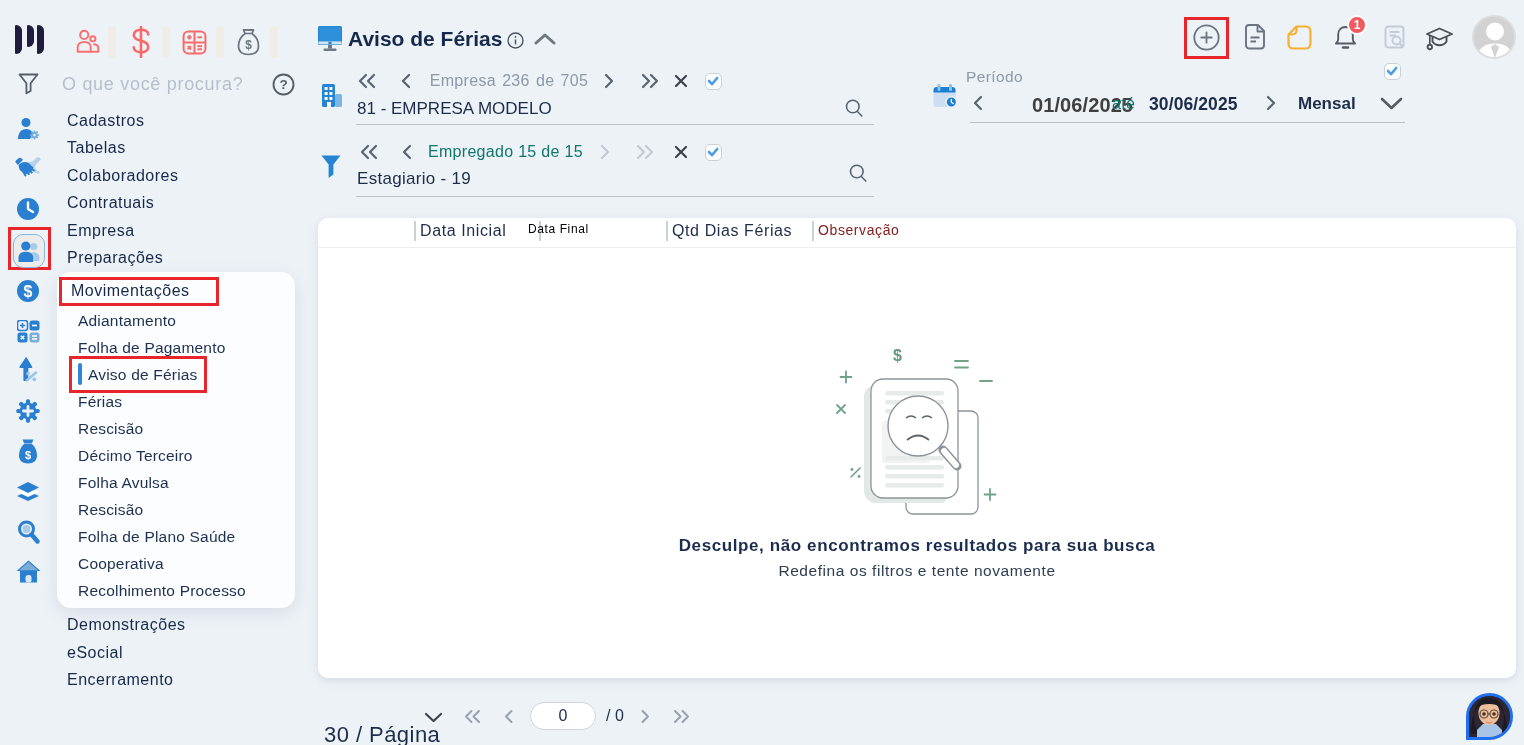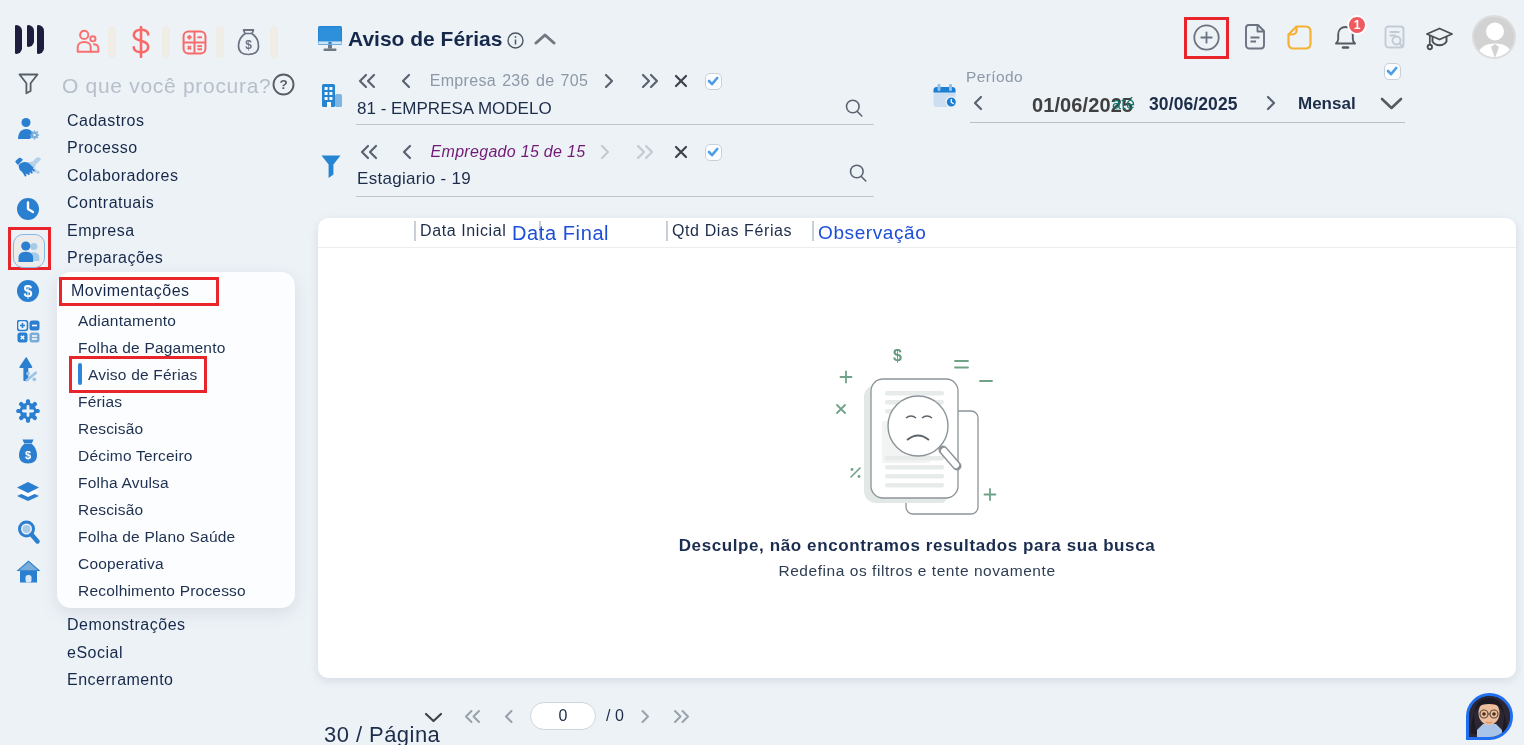--- a/index.html
+++ b/index.html
@@ -51,21 +51,21 @@
   <path d="M9,6.5 L7.5,3 L17.5,3 L16,6.5" stroke-linejoin="round"></path>
   <path d="M7,3 L18,3"></path>
   <path d="M9.3,6.5 C4.5,9.5 2.5,14 2.5,19 C2.5,24.5 6,27.5 12.5,27.5 C19,27.5 22.5,24.5 22.5,19 C22.5,14 20.5,9.5 15.7,6.5 Z" stroke-linejoin="round"></path>
   <text x="12.5" y="22" text-anchor="middle" font-size="12" font-weight="bold" fill="#6b7280" stroke="none" font-family="Liberation Sans">$</text>
 </svg>
 <div class="abs" style="left:270px;top:26px;width:8px;height:32px;background:#f0ece6;border-radius:4px"></div>
 
 <svg class="abs" style="left:18px;top:73px" width="21" height="22" viewBox="0 0 21 22" fill="none" stroke="#565e66" stroke-width="1.8">
   <path d="M1.5,1.5 L19.5,1.5 L12.6,10.2 L12.6,18 L8.4,20.3 L8.4,10.2 Z" stroke-linejoin="round"></path>
 </svg>
-<div class="abs" style="left:62px;top:74px;font-size:21px;color:#b6bfca;letter-spacing:.7px;">O que você procura?</div>
+<div class="abs" style="left:62px;top:74px;font-size:18px;color:#b6bfca;letter-spacing:.7px;">O que você procura?</div>
 <svg class="abs" style="left:272px;top:73px" width="23" height="23" viewBox="0 0 23 23" fill="none">
   <circle cx="11.5" cy="11.5" r="10" stroke="#565e66" stroke-width="1.9"></circle>
   <text x="11.5" y="16.4" text-anchor="middle" font-size="13.5" font-weight="bold" fill="#565e66" font-family="Liberation Sans">?</text>
 </svg>
 
 <svg class="abs" style="left:16px;top:117px" width="25" height="24" viewBox="0 0 25 24">
   <circle cx="10" cy="5.5" r="4.5" fill="#2b7fd0"></circle>
   <path d="M2,22 C2,15.5 5.5,12 10,12 C13,12 15.5,13.5 17,16 L14,22 Z" fill="#2b7fd0"></path>
   <g fill="#7aaed8">
       <circle cx="18.5" cy="18" r="3.2"></circle>
@@ -166,21 +166,21 @@
 
 <svg class="abs" style="left:16px;top:560px" width="25" height="23" viewBox="0 0 25 23">
   <path d="M12.5,0.5 L24.5,11 L21,11 L21,22.5 L4,22.5 L4,11 L0.5,11 Z" fill="#2b7fd0"></path>
   <path d="M12.5,2 L22,10.3 L3,10.3 Z" fill="#7aaed8"></path>
   <rect x="9.5" y="15" width="6" height="7.5" rx="2.5" fill="#d9e8f5"></rect>
 </svg>
 
 <div class="abs" style="left:13px;top:234px;width:32px;height:34px;background:#ececec;border:1.5px solid #85b7e0;border-radius:10px;z-index:1;"></div>
 
 <div class="menu-item" style="top:112px">Cadastros</div>
-<div class="menu-item" style="top:139px">Processo</div>
+<div class="menu-item" style="top:139px">Tabelas</div>
 <div class="menu-item" style="top:167px">Colaboradores</div>
 <div class="menu-item" style="top:194px">Contratuais</div>
 <div class="menu-item" style="top:222px">Empresa</div>
 <div class="menu-item" style="top:249px">Preparações</div>
 <div class="menu-item" style="top:616px">Demonstrações</div>
 <div class="menu-item" style="top:644px">eSocial</div>
 <div class="menu-item" style="top:671px">Encerramento</div>
 
 <div class="abs" style="left:57px;top:272px;width:238px;height:336px;background:#fcfdfe;border-radius:14px;box-shadow:0 5px 16px rgba(120,130,150,.18);"></div>
 <div class="menu-item" style="left:71px;top:282px">Movimentações</div>
@@ -261,21 +261,21 @@
 
 <svg class="abs" style="left:321px;top:155px" width="20" height="24" viewBox="0 0 20 24">
   <path d="M0.5,0.5 L19.5,0.5 L12.4,9.5 L12.4,19.5 L7.6,23 L7.6,9.5 Z" fill="#2585d3"></path>
 </svg>
 <svg class="abs" style="left:359px;top:144px" width="20" height="16" viewBox="0 0 20 16" fill="none" stroke="#5a6470" stroke-width="2.2" stroke-linecap="round" stroke-linejoin="round">
   <path d="M9,2 L3,8 L9,14 M17,2 L11,8 L17,14"></path>
 </svg>
 <svg class="abs" style="left:401px;top:144px" width="12" height="16" viewBox="0 0 12 16" fill="none" stroke="#5a6470" stroke-width="2.2" stroke-linecap="round" stroke-linejoin="round">
   <path d="M9,2 L3,8 L9,14"></path>
 </svg>
-<div class="abs" style="left:428px;top:143px;width:160px;text-align:center;font-size:16px;color:#701a75;letter-spacing:.3px;font-style:italic;">Empregado 15 de 15</div>
+<div class="abs" style="left:428px;top:143px;width:160px;text-align:left;font-size:16px;color:#0f766e;letter-spacing:.3px;">Empregado 15 de 15</div>
 <svg class="abs" style="left:599px;top:144px" width="12" height="16" viewBox="0 0 12 16" fill="none" stroke="#c3cad2" stroke-width="2.2" stroke-linecap="round" stroke-linejoin="round">
   <path d="M3,2 L9,8 L3,14"></path>
 </svg>
 <svg class="abs" style="left:635px;top:144px" width="20" height="16" viewBox="0 0 20 16" fill="none" stroke="#c3cad2" stroke-width="2.2" stroke-linecap="round" stroke-linejoin="round">
   <path d="M3,2 L9,8 L3,14 M11,2 L17,8 L11,14"></path>
 </svg>
 <svg class="abs" style="left:674px;top:145px" width="14" height="14" viewBox="0 0 14 14" stroke="#3c434b" stroke-width="2.2" stroke-linecap="round">
   <path d="M2,2 L12,12 M12,2 L2,12"></path>
 </svg>
 <div class="abs" style="left:705px;top:144px;width:17px;height:17px;background:#fbfdfe;border:1.5px solid #c9d0d8;border-radius:5px;">
@@ -365,23 +365,23 @@
 </svg>
 <div class="abs" style="left:970px;top:122px;width:435px;height:1.4px;background:#b9bec7;"></div>
 
 <div class="abs" style="left:318px;top:218px;width:1198px;height:460px;background:#fff;border-radius:10px;box-shadow:0 3px 8px rgba(150,160,175,.28);"></div>
 <div class="abs" style="left:318px;top:247px;width:1198px;height:1px;background:#ebedf0;"></div>
 <div class="abs" style="left:414px;top:221px;width:1.5px;height:20px;background:#c9cfd7;"></div>
 <div class="abs" style="left:539px;top:221px;width:1.5px;height:20px;background:#c9cfd7;"></div>
 <div class="abs" style="left:666px;top:221px;width:1.5px;height:20px;background:#c9cfd7;"></div>
 <div class="abs" style="left:812px;top:221px;width:1.5px;height:20px;background:#c9cfd7;"></div>
 <div class="abs" style="left:420px;top:222px;font-size:16px;color:#1c2c49;letter-spacing:.6px;">Data Inicial</div>
-<div class="abs" style="left:512px;top:222px;font-size:20px;color:#1d4ed8;letter-spacing:.6px;">Data Final</div>
+<div class="abs" style="left:528px;top:222px;font-size:12px;color:#000000;letter-spacing:.6px;">Data Final</div>
 <div class="abs" style="left:672px;top:222px;font-size:16px;color:#1c2c49;letter-spacing:.6px;">Qtd Dias Férias</div>
-<div class="abs" style="left:818px;top:222px;font-size:19px;color:#1d4ed8;letter-spacing:.6px;">Observação</div>
+<div class="abs" style="left:818px;top:222px;font-size:14px;color:#7f1d1d;letter-spacing:.6px;">Observação</div>
 
 <svg class="abs" style="left:820px;top:335px" width="200" height="185" viewBox="0 0 200 185">
 
   <rect x="86" y="76" width="72" height="103" rx="7" fill="#fff" stroke="#8d9499" stroke-width="1.3"></rect>
   <g fill="#e7ebe9">
     <rect x="95" y="155" width="40" height="4" rx="2"></rect>
     <rect x="95" y="164" width="30" height="4" rx="2"></rect>
   </g>
 
   <rect x="44" y="50" width="86" height="118" rx="12" fill="#e2e8e5"></rect>

